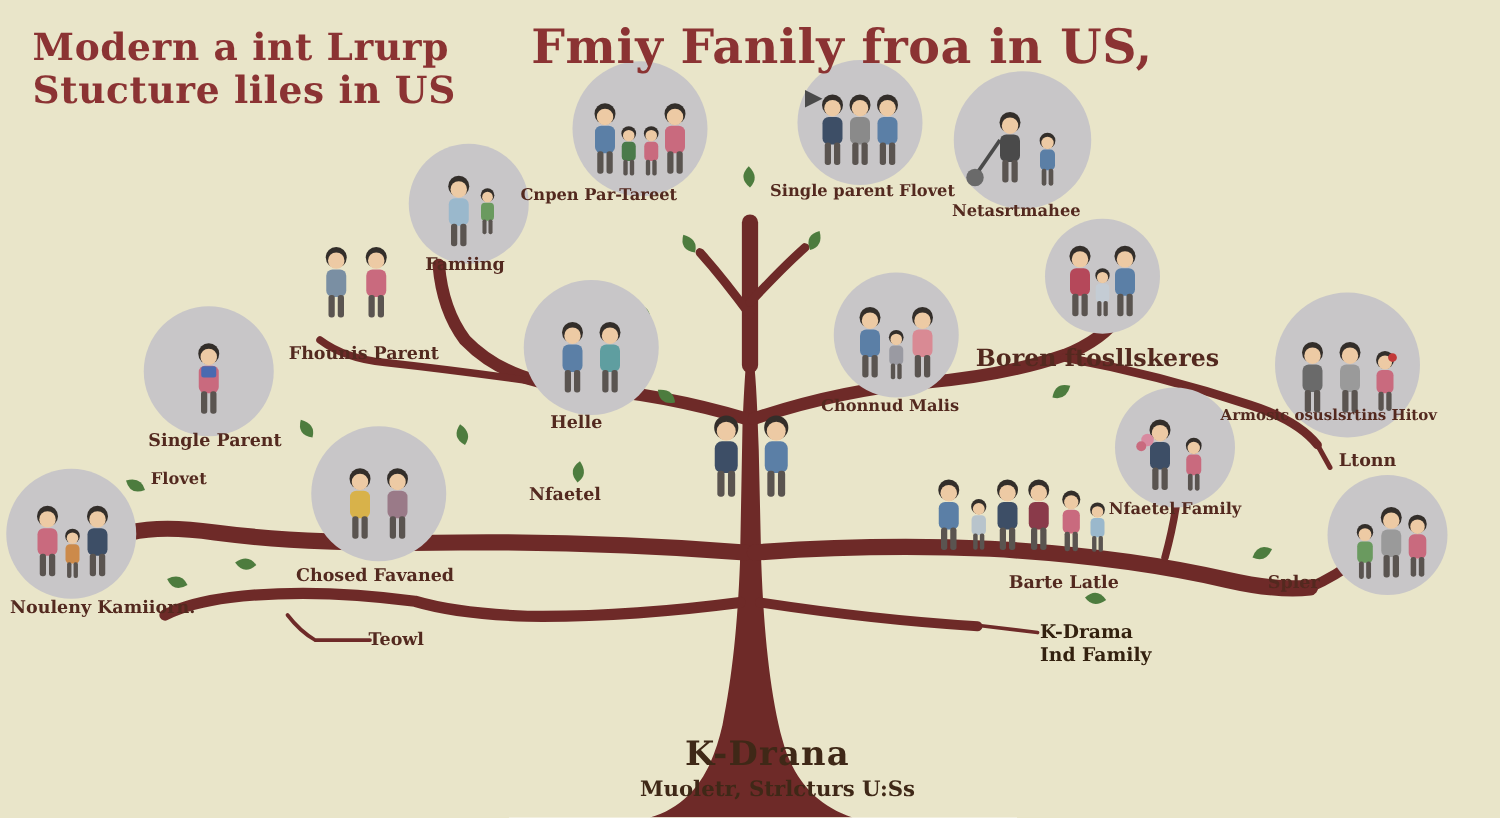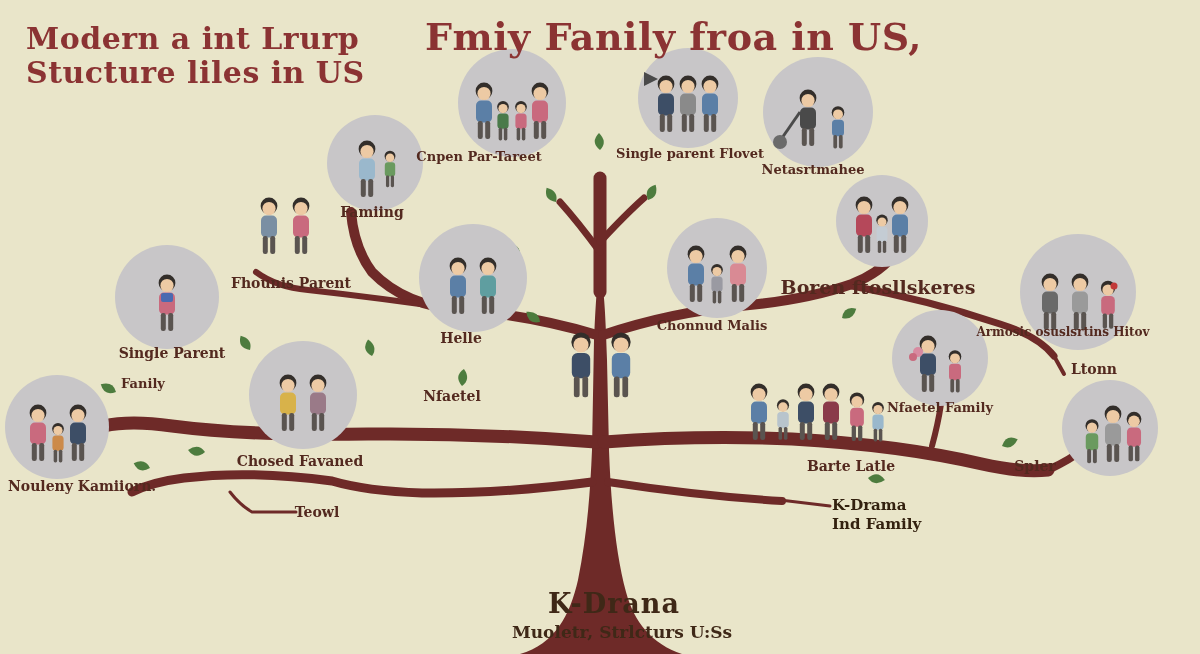--- a/index.html
+++ b/index.html
@@ -198,21 +198,21 @@
   <div id="labels">
       <div class="lbl" style="left: 479px; top: 150px; font-size: 13px;">Cnpen Par-Tareet</div>
       <div class="lbl" style="left: 690px; top: 147px; font-size: 13px;">Single parent Flovet</div>
       <div class="lbl" style="left: 813px; top: 163px; font-size: 13px;">Netasrtmahee</div>
       <div class="lbl" style="left: 372px; top: 205px; font-size: 14px;">Famiing</div>
       <div class="lbl" style="left: 291px; top: 276px; font-size: 14px;">Fhounis Parent</div>
       <div class="lbl" style="left: 461px; top: 331px; font-size: 14px; text-align: center;">Helle</div>
       <div class="lbl" style="left: 672px; top: 319px; font-size: 13px; margin-left: 40px;">Chonnud Malis</div>
       <div class="lbl" style="left: 878px; top: 277px; font-size: 19px;">Boren ftosllskeres</div>
       <div class="lbl" style="left: 172px; top: 346px; font-size: 14px;">Single Parent</div>
-      <div class="lbl" style="left: 143px; top: 377px; font-size: 13px;">Fanily</div>
+      <div class="lbl" style="left: 143px; top: 377px; font-size: 13px;">Flovet</div>
       <div class="lbl" style="left: 1063px; top: 326px; font-size: 12px;">Armosic osuslsrtins Hitov</div>
       <div class="lbl" style="left: 1094px; top: 362px; font-size: 14px;">Ltonn</div>
       <div class="lbl" style="left: 940px; top: 401px; font-size: 13px;">Nfaetel Family</div>
       <div class="lbl" style="left: 452px; top: 389px; font-size: 14px;">Nfaetel</div>
       <div class="lbl" style="left: 300px; top: 454px; font-size: 14px;">Chosed Favaned</div>
       <div class="lbl" style="left: 851px; top: 459px; font-size: 14px; text-align: center;">Barte Latle</div>
       <div class="lbl" style="left: 1035px; top: 459px; font-size: 14px;">Spler</div>
       <div class="lbl" style="left: 8px; top: 479px; font-size: 14px; transform: none;">Nouleny Kamiiorn.</div>
       <div class="lbl" style="left: 317px; top: 505px; font-size: 14px;">Teowl</div>
       <div class="lbl" style="left: 832px; top: 497px; font-size: 15px; transform: none; color: rgb(51, 33, 15);">K-Drama</div>

